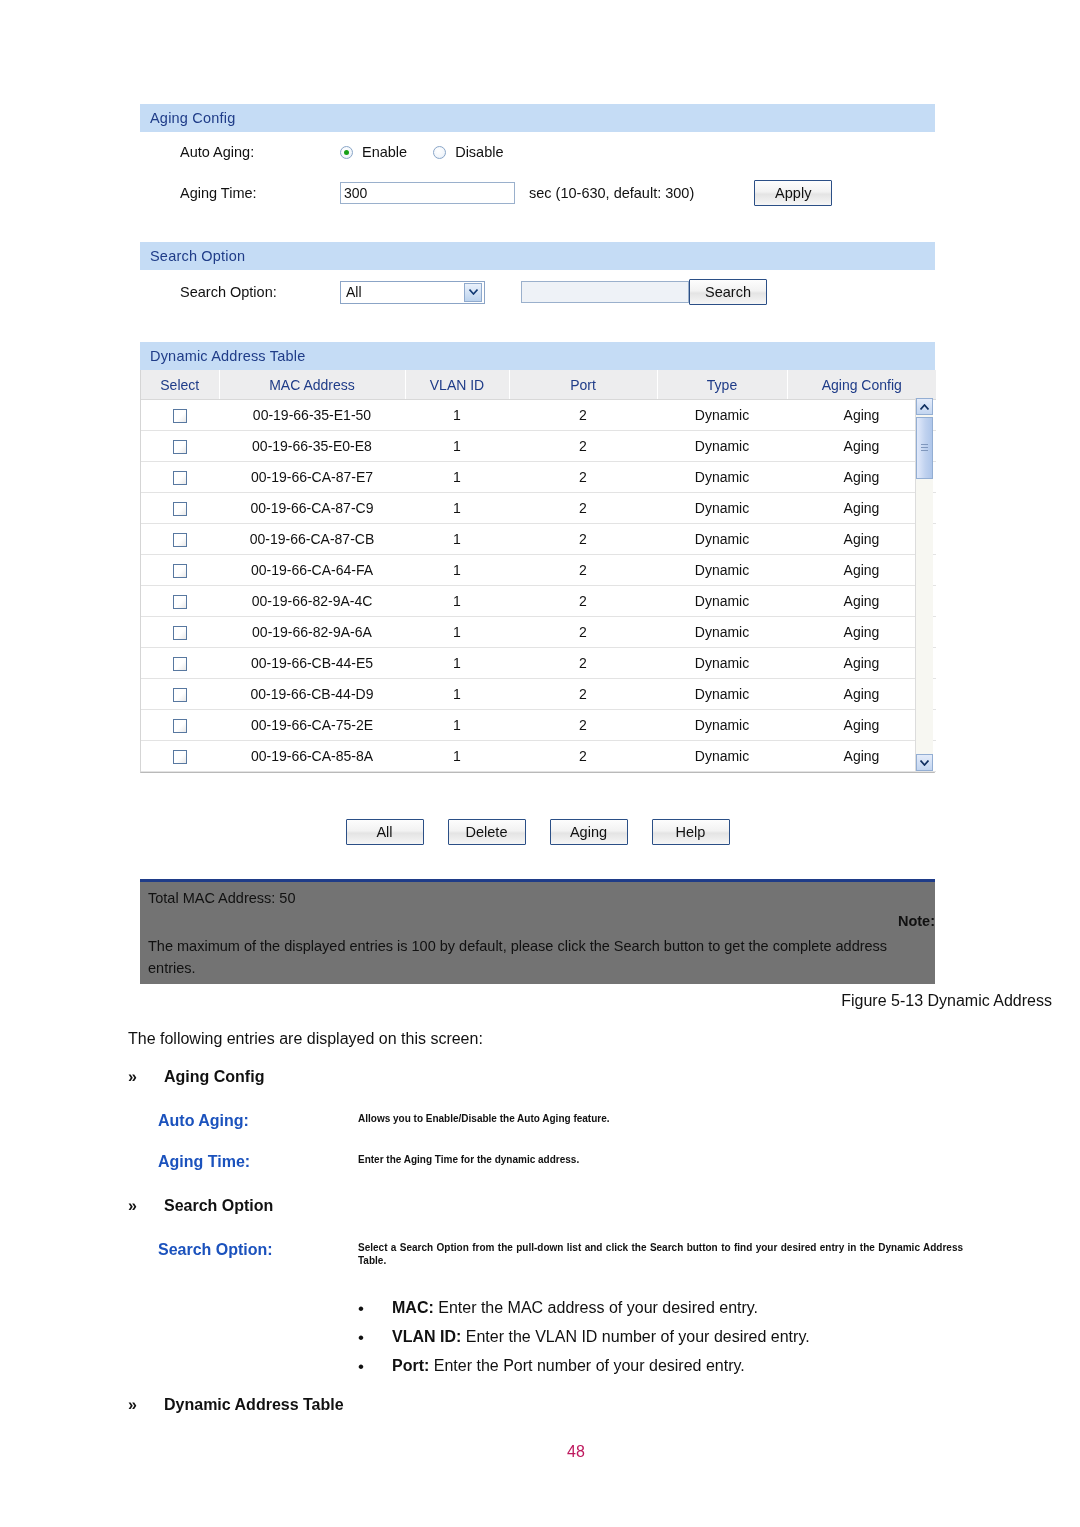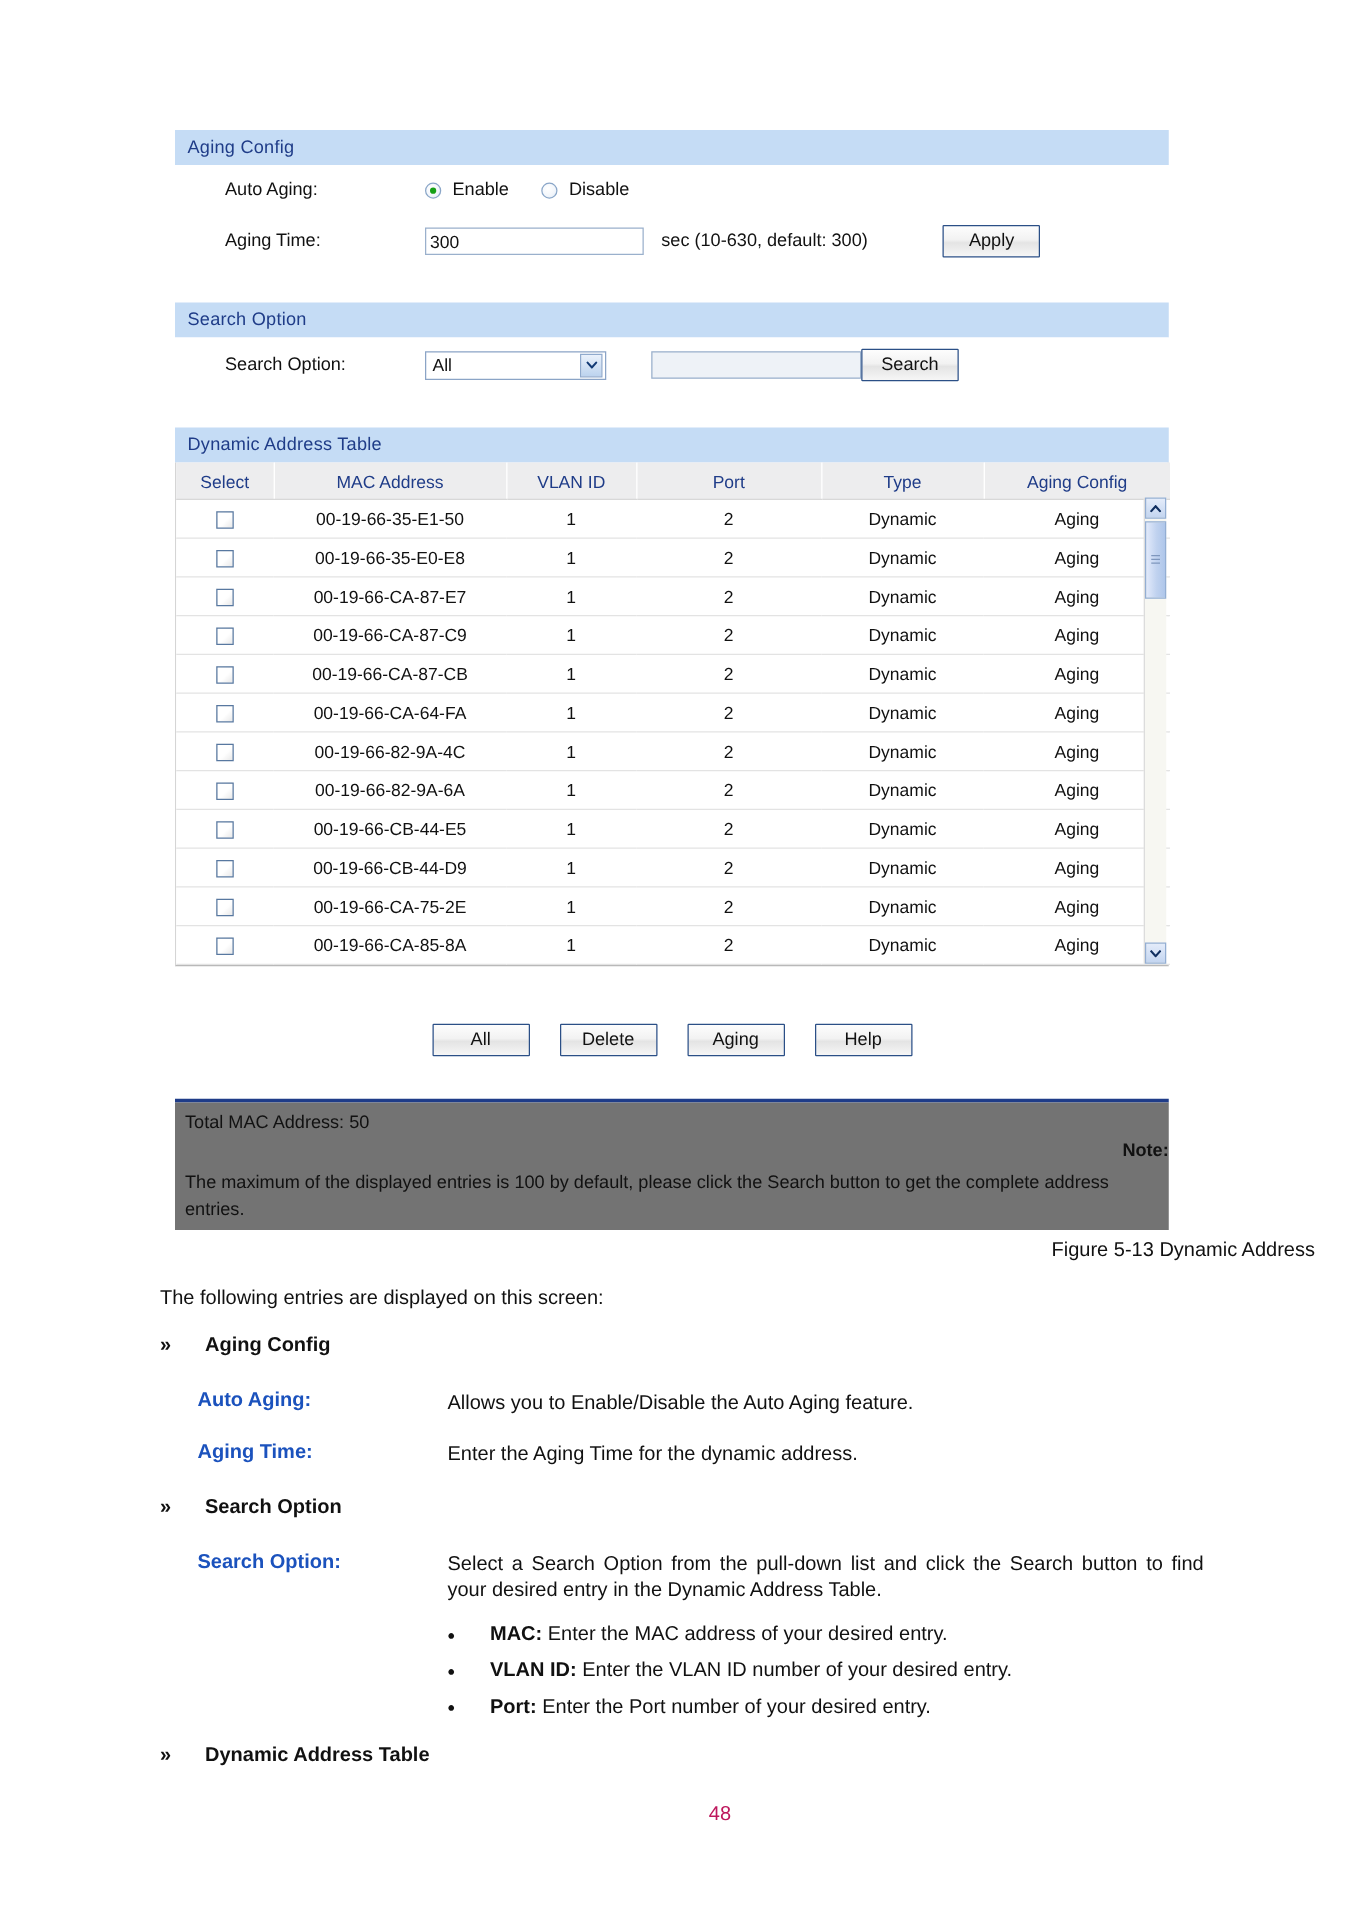--- a/index.html
+++ b/index.html
@@ -271,21 +271,21 @@
   .bullet-head .gt { width: 36px; }
   .term-row { display: flex; }
   .term {
     width: 230px;
     color: #1b52bd;
     font-weight: bold;
     font-size: 16px;
     padding-left: 30px;
     box-sizing: border-box;
   }
-  .term-def { flex: 1; font-size: 16px; line-height: 1.32; text-align: justify; }
+  .term-def { flex: 1; font-size: 10px; line-height: 1.32; text-align: justify; font-weight: bold; }
   .sub-li { display: flex; margin-left: 230px; }
   .sub-li .dot { width: 34px; text-align: left; font-size: 17px; line-height: 1.25;}
   .sub-li .txt { flex: 1; font-size: 16px; line-height: 1.25; }
   .pgnum {
     position: absolute;
     left: 0; top: 1443px;
     width: 1080px;
     text-align: center;
     font-size: 16px;
     color: #be185d;

